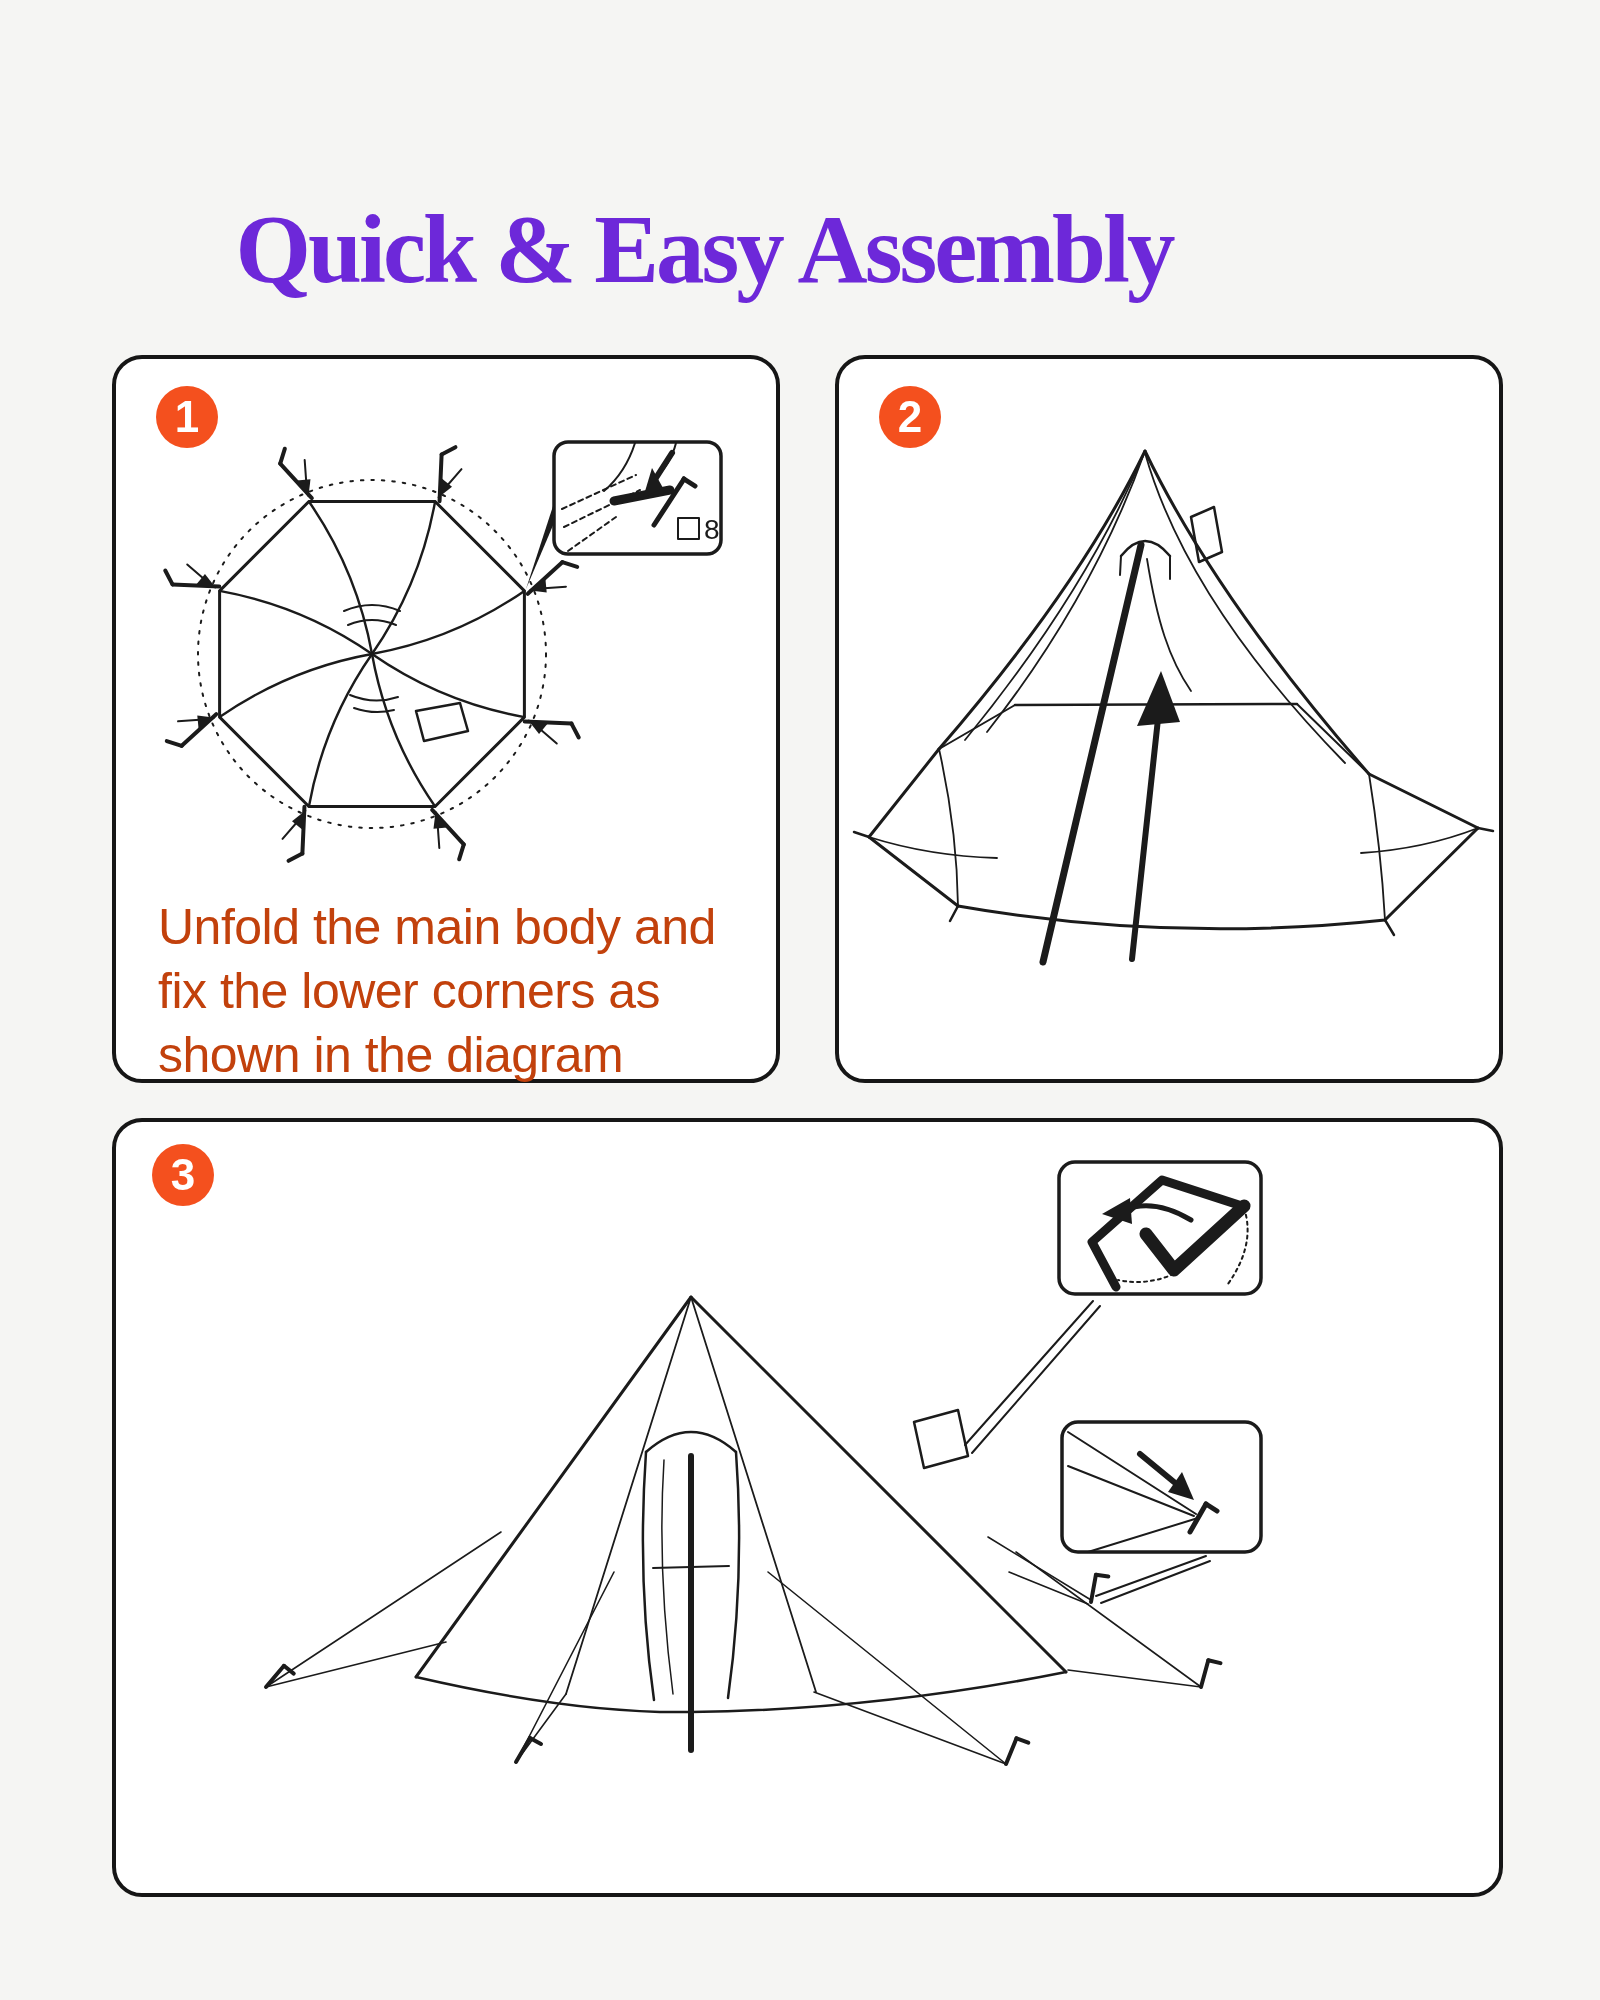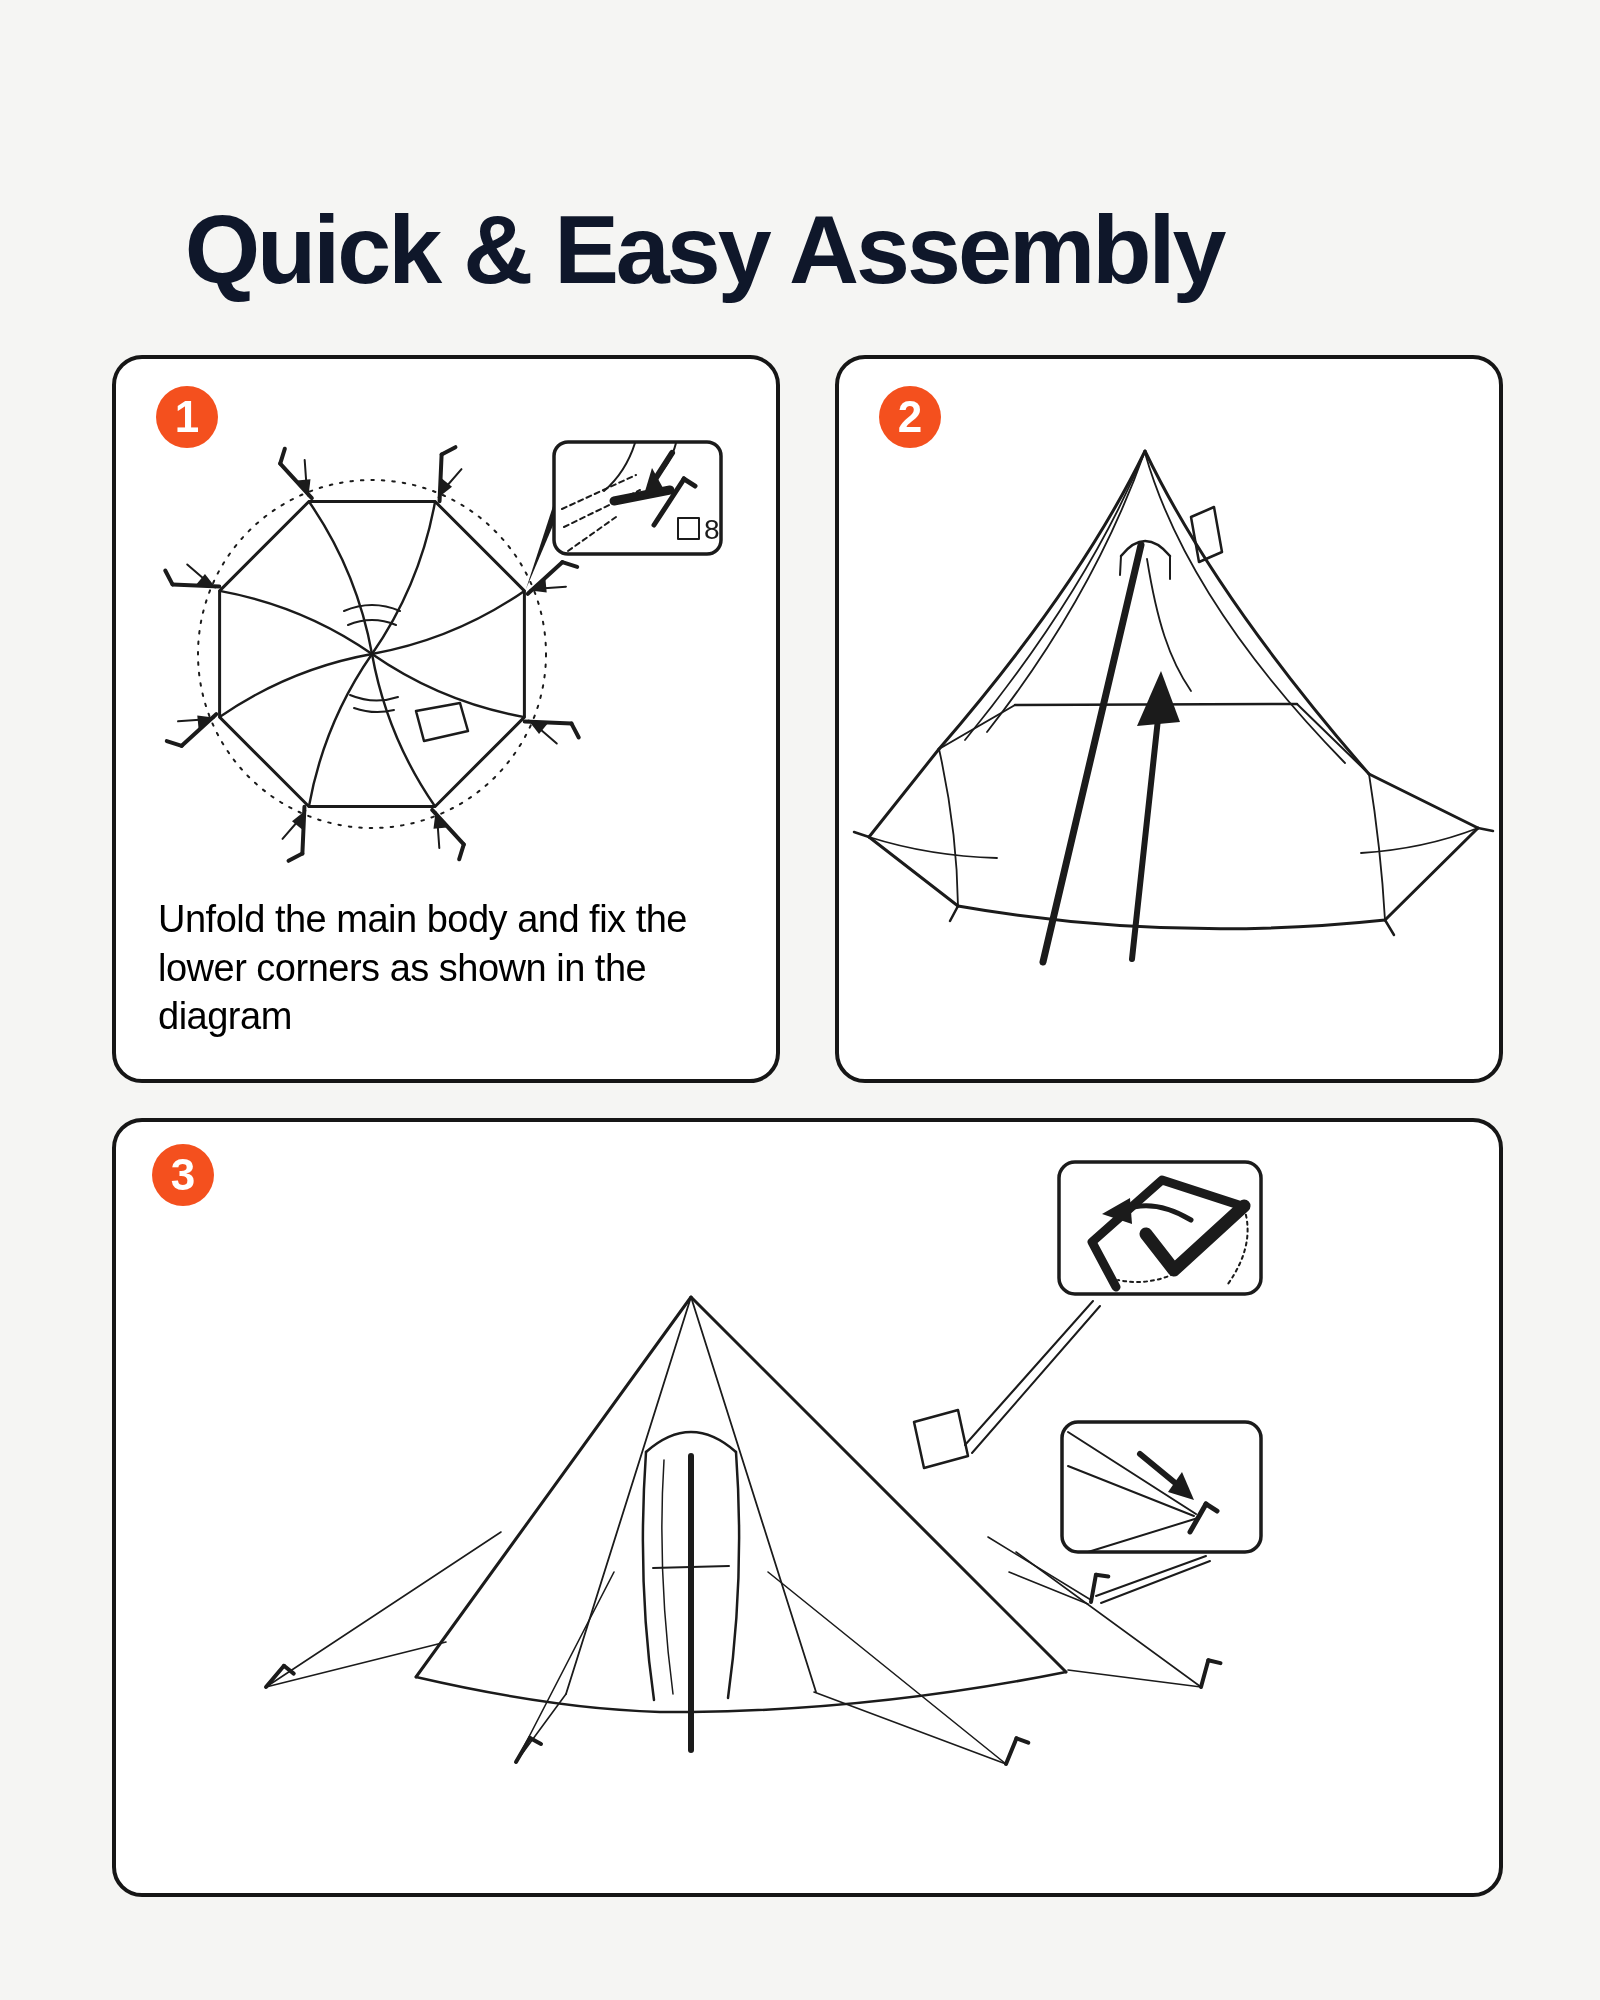--- a/index.html
+++ b/index.html
@@ -10,22 +10,23 @@
     font-family:"Liberation Sans", sans-serif;
     overflow:hidden;
   }
   .page-title{
     position:absolute;
     left:0;top:136px;width:1408px;
     text-align:center;
     font-size:97px;
     font-weight:700;
     letter-spacing:-3px;
-    color:#0f172a;
+    color:#6d28d9;
     line-height:1;
+    font-family:Liberation Serif, serif;
   }
   .panel{
     position:absolute;
     box-sizing:border-box;
     background:#FFFFFF;
     border:4px solid #161616;
     border-radius:30px;
   }
   #panel1{left:112px;top:355px;width:668px;height:728px;}
   #panel2{left:835px;top:355px;width:668px;height:728px;}
@@ -37,22 +38,22 @@
     background:#F4501E;
     color:#FFFFFF;
     font-size:44px;font-weight:700;
     display:flex;align-items:center;justify-content:center;
     line-height:1;
   }
   .badge-12{left:40px;top:27px;}
   .badge-3{left:36px;top:22px;}
   .step-text{
     position:absolute;
-    color:#000000;
-    font-size:38px;
+    color:#c2410c;
+    font-size:50px;
     line-height:1.28;
     letter-spacing:-0.5px;
   }
   #text1{left:42px;top:536px;width:600px;}
   #text2{left:42px;top:536px;width:640px;}
   #text3{left:36px;top:655px;width:1335px;}
   .diagram{position:absolute;left:0;top:0;}
   svg{display:block;}
   .ln{stroke:#1b1b1b;fill:none;stroke-linecap:round;stroke-linejoin:round;}
   .fl{fill:#1b1b1b;stroke:none;}

